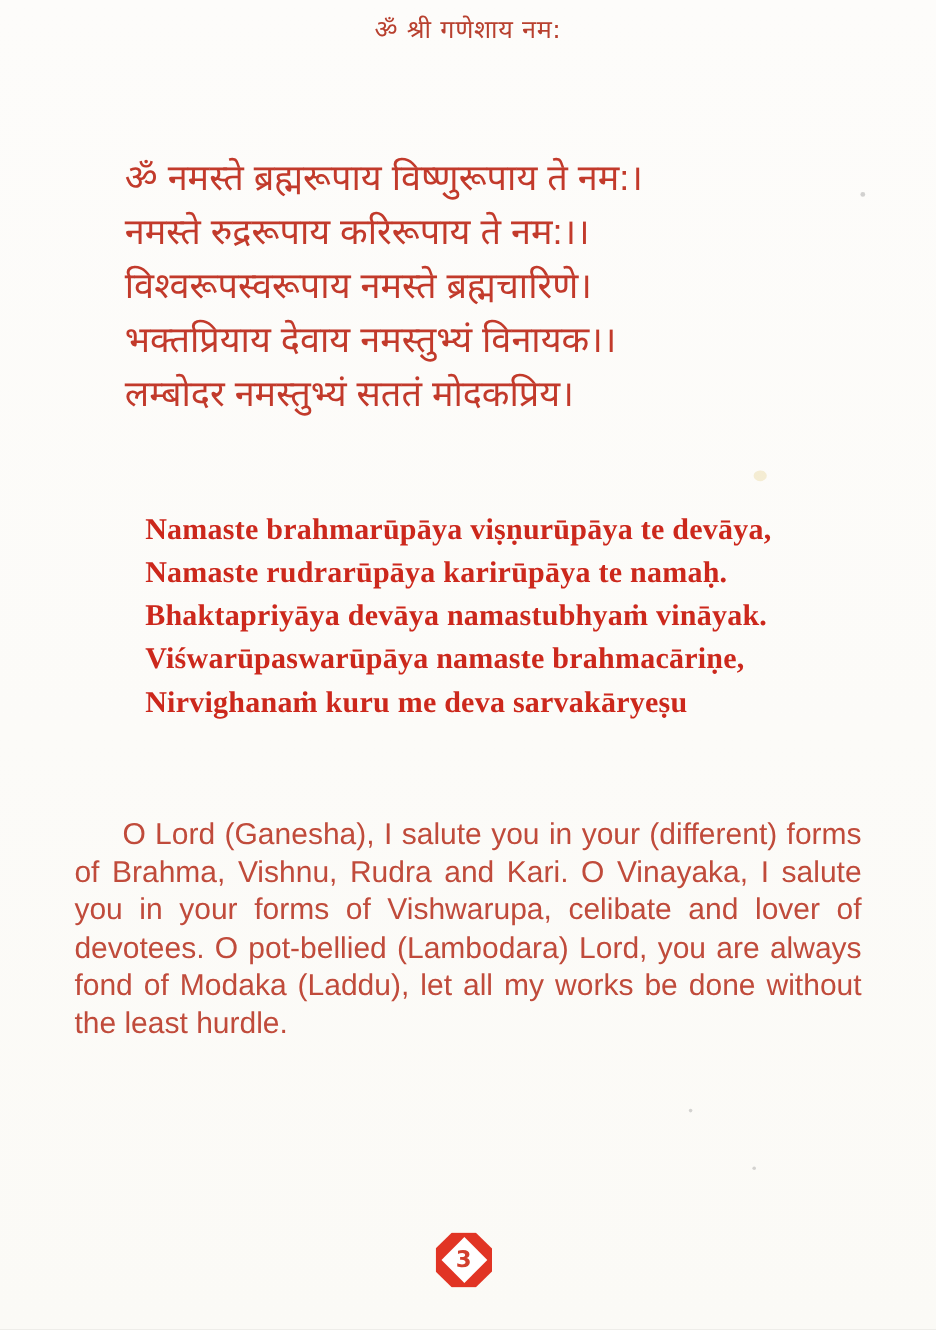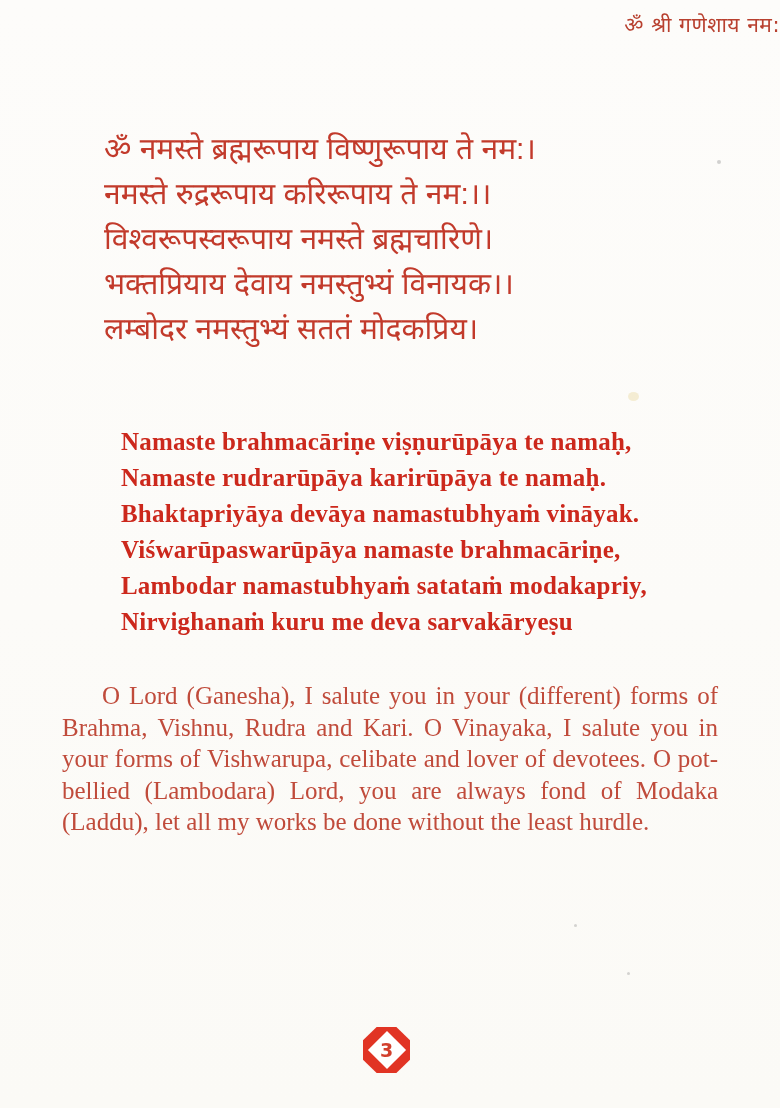--- a/index.html
+++ b/index.html
@@ -12,21 +12,21 @@
     --page-background:#fcfbf8;
   }
   *{margin:0;padding:0;box-sizing:border-box;}
   html,body{width:780px;height:1108px;}
   body{background:#e9e7e3;font-family:"Liberation Serif","DejaVu Serif",serif;}
   .page{
     position:relative;width:780px;height:1108px;overflow:hidden;
     background:linear-gradient(180deg,#fdfcfa 0%, var(--page-background) 55%, #fbfaf6 100%);
   }
   .header-mantra{
-    position:absolute;top:10px;left:0;right:0;text-align:right;
+    position:absolute;top:10px;left:0;right:0;text-align:center;
     font-family:"DejaVu Sans","Liberation Sans",sans-serif;
     font-size:21px;line-height:30px;color:var(--header-red);
     letter-spacing:0.5px;
   }
   .verse-block{
     position:absolute;left:104px;top:126px;right:40px;
     font-family:Liberation Sans, sans-serif;
     font-size:30px;line-height:45px;color:var(--verse-red);
     white-space:nowrap;
   }
@@ -34,21 +34,21 @@
   .translit-block{
     position:absolute;left:121px;top:424px;right:40px;
     font-family:"Liberation Serif","DejaVu Serif",serif;
     font-weight:bold;font-size:25px;line-height:36px;
     color:var(--transliteration-red);
     letter-spacing:0.2px;white-space:nowrap;
   }
   .translit-line{height:36px;}
   .translation-para{
     position:absolute;left:62px;top:680px;width:656px;
-    font-family:Liberation Serif, serif;
+    font-family:Liberation Sans, sans-serif;
     font-size:25px;line-height:31.5px;color:var(--translation-red);
     text-align:justify;text-indent:40px;
   }
   .page-badge{
     position:absolute;left:363px;top:1027px;width:47px;height:46px;
   }
   .badge-octagon{
     position:relative;width:100%;height:100%;
     background:var(--badge-red);
     clip-path:polygon(29% 0,71% 0,100% 29%,100% 71%,71% 100%,29% 100%,0 71%,0 29%);
@@ -80,25 +80,24 @@
 
   <div class="verse-block">
     <div class="verse-line">ॐ नमस्ते ब्रह्मरूपाय विष्णुरूपाय ते नम:।</div>
     <div class="verse-line">नमस्ते रुद्ररूपाय करिरूपाय ते नम:।।</div>
     <div class="verse-line">विश्वरूपस्वरूपाय नमस्ते ब्रह्मचारिणे।</div>
     <div class="verse-line">भक्तप्रियाय देवाय नमस्तुभ्यं विनायक।।</div>
     <div class="verse-line">लम्बोदर नमस्तुभ्यं सततं मोदकप्रिय।</div>
   </div>
 
   <div class="translit-block">
-    <div class="translit-line">Namaste brahmacāriṇe viṣṇurūpāya te namaḥ,</div>
+    <div class="translit-line">Namaste brahmarūpāya viṣṇurūpāya te devāya,</div>
     <div class="translit-line">Namaste rudrarūpāya karirūpāya te namaḥ.</div>
     <div class="translit-line">Bhaktapriyāya devāya namastubhyaṁ vināyak.</div>
     <div class="translit-line">Viśwarūpaswarūpāya namaste brahmacāriṇe,</div>
-    <div class="translit-line">Lambodar namastubhyaṁ satataṁ modakapriy,</div>
     <div class="translit-line">Nirvighanaṁ kuru me deva sarvakāryeṣu</div>
   </div>
 
   <p class="translation-para">O Lord (Ganesha), I salute you in your (different) forms of Brahma, Vishnu, Rudra and Kari. O Vinayaka, I salute you in your forms of Vishwarupa, celibate and lover of devotees. O pot-bellied (Lambodara) Lord, you are always fond of Modaka (Laddu), let all my works be done without the least hurdle.</p>
 
   <div class="page-badge">
     <div class="badge-octagon">
       <div class="badge-diamond"></div>
       <div class="badge-number">3</div>
     </div>

